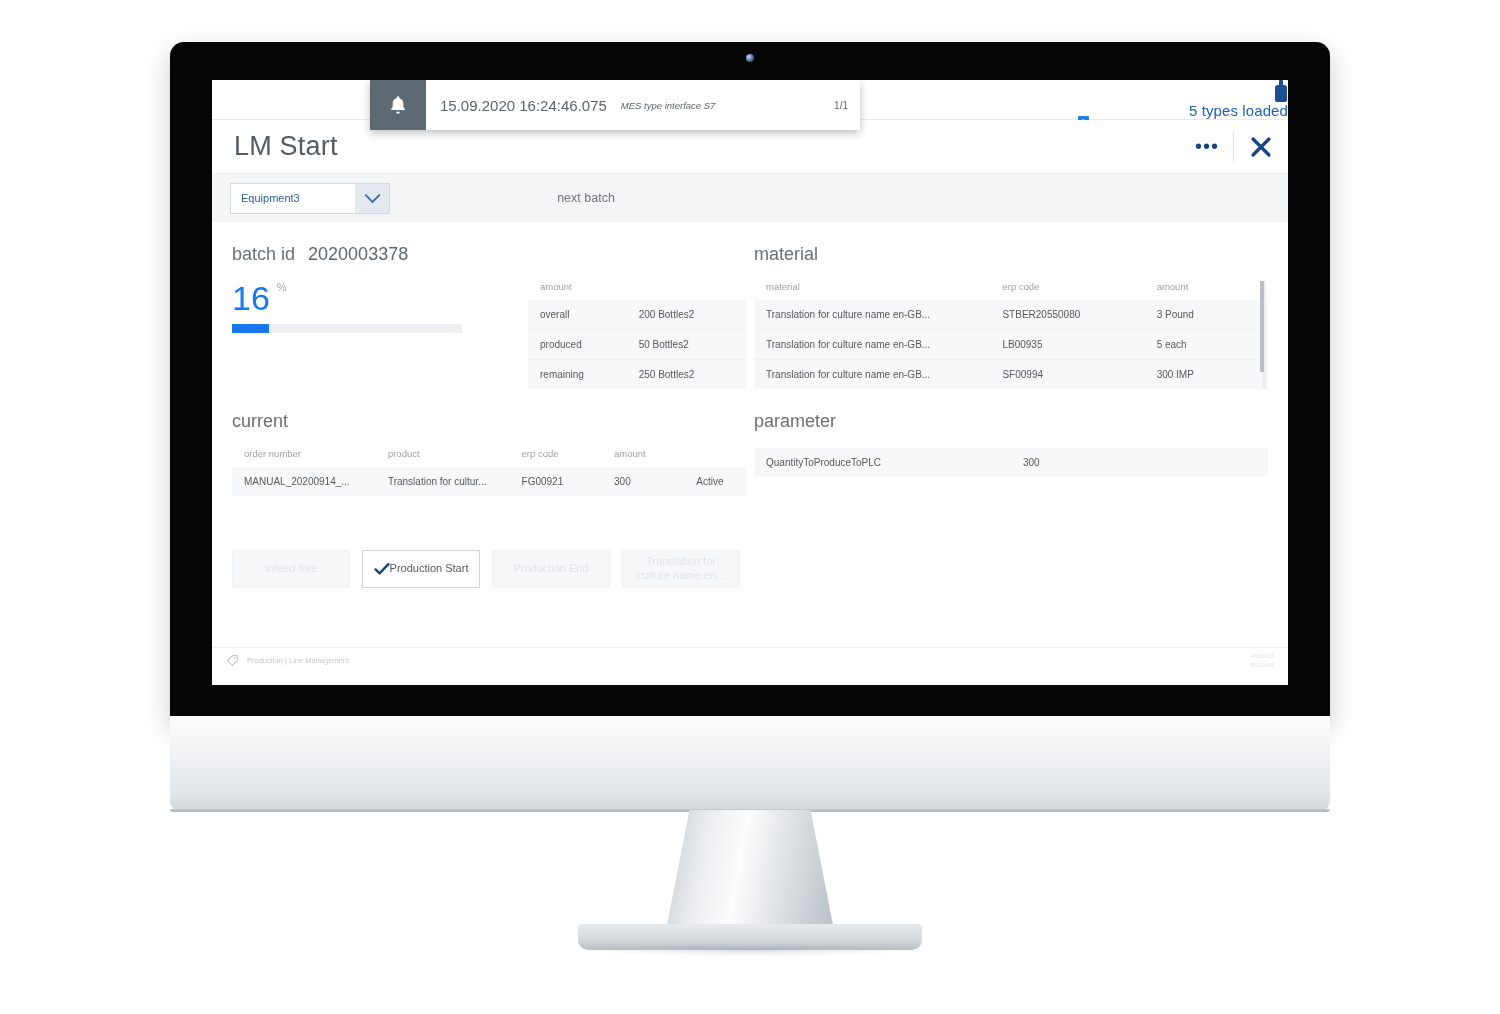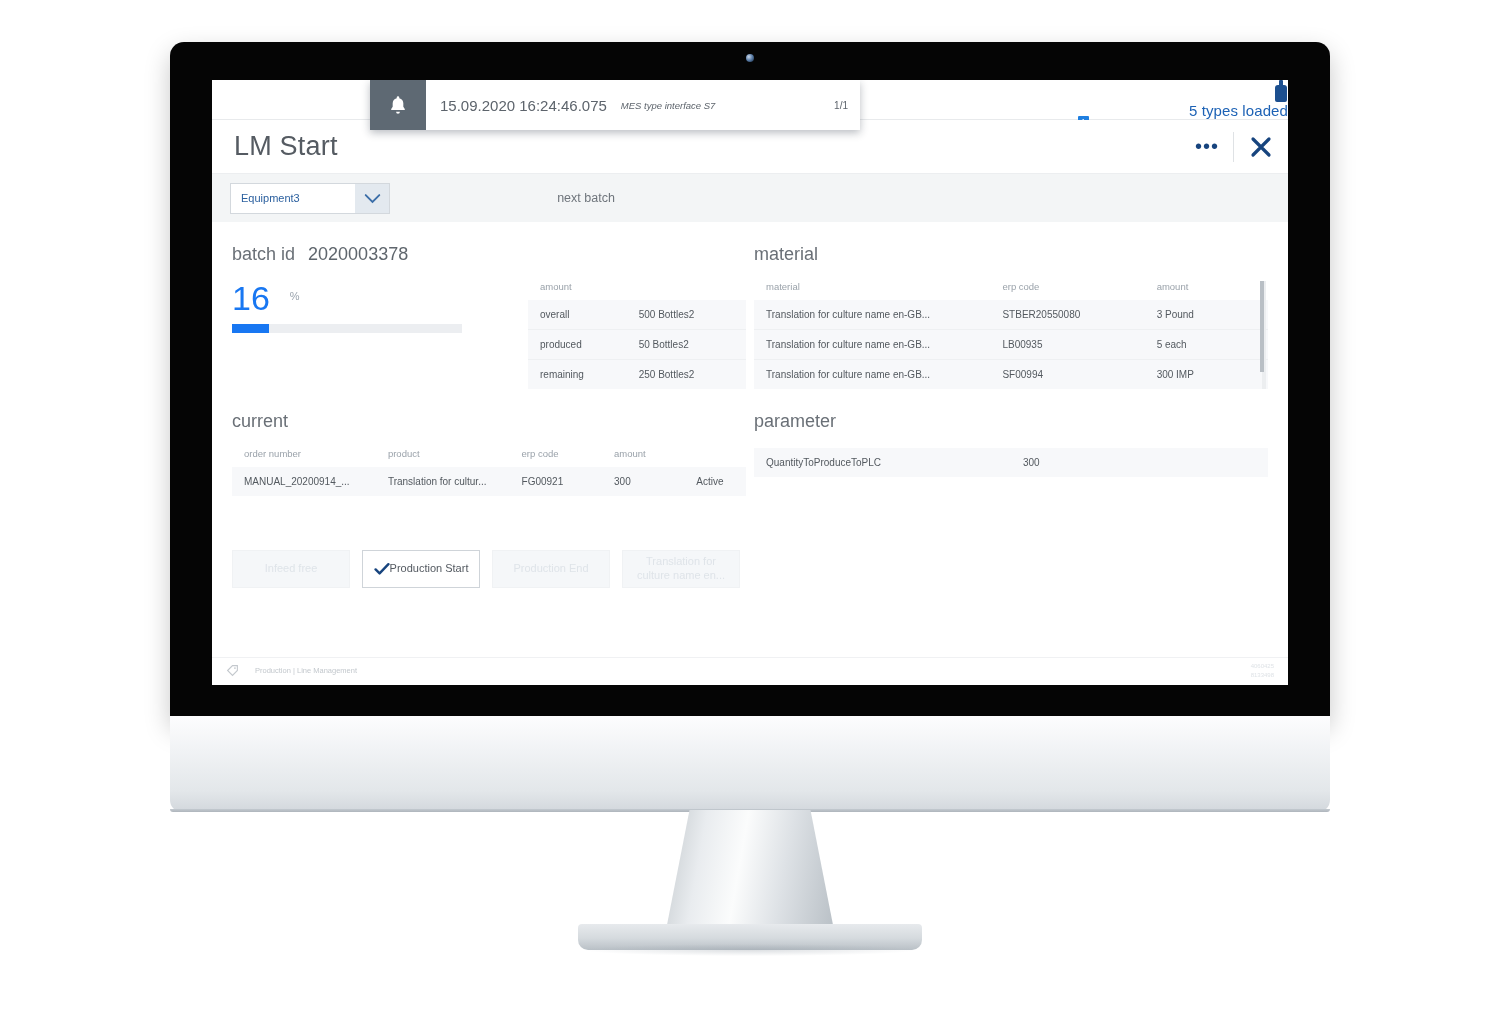--- a/index.html
+++ b/index.html
@@ -120,21 +120,21 @@
     font-size:12.5px; color:#6f757c;
   }
   .tab.active { background:#1877f2; color:#ffffff; }
 
   
   .content { display:flex; padding:22px 20px 0 20px; gap:8px; }
   .col { flex:1 1 0; min-width:0; }
   .section-title { font-size:18px; color:#6a7077; font-weight:400; margin-bottom:16px; }
   .section-title .bid { color:#5f666d; margin-left:8px; }
 
-  .pct-row { display:flex; align-items:center; gap:20px; }
+  .pct-row { display:flex; align-items:flex-start; gap:7px; }
   .pct-num { font-size:34px; color:#1877f2; line-height:1; font-weight:400; }
   .pct-sign { font-size:11px; color:#9aa3ad; margin-bottom:4px; }
   .bar { width:230px; height:9px; background:#eceef1; margin-top:9px; }
   .bar-fill { height:100%; background:#1877f2; }
 
   .stat-block { display:flex; gap:30px; }
 
   
   .tbl { width:100%; border-collapse:collapse; }
   .tbl th {
@@ -164,24 +164,23 @@
   .btnbar { display:flex; gap:12px; padding:0 20px; margin-top:54px; }
   .btn {
     width:118px; height:38px; display:flex; align-items:center; justify-content:center;
     font-size:11px; text-align:center; line-height:1.25; padding:0 6px;
   }
   .btn.disabled { background:#f5f7f9; color:#dfe4e9; border:1px solid #f0f2f4; }
   .btn.enabled  { background:#ffffff; color:#545a61; border:1px solid #cfd4d9; }
 
   
   .footer {
-    position:absolute; left:0; bottom:2px; width:100%; height:26px;
+    position:absolute; left:0; bottom:12px; width:100%; height:26px;
     display:flex; align-items:center; padding:0 14px; background:#fff;
     border-top:1px solid #f0f1f3;
-    gap:8px;
   }
   .footer-text { font-size:7.5px; color:#c3c8cd; margin-left:8px; }
   .footer-ver { margin-left:auto; font-size:6px; color:#dfe3e7; text-align:right; line-height:1.35; }
 </style>
 </head>
 <body>
 
 <div id="monitor">
 
   <div class="bezel">
@@ -280,21 +279,21 @@
               <table class="tbl amount-tbl">
                 <thead>
                     <tr>
                   <th>amount</th>
                   <th></th>
                 </tr>
                   </thead>
                 <tbody>
                   <tr>
                     <td>overall</td>
-                    <td>500 Bottles2</td>
+                    <td>200 Bottles2</td>
                   </tr>
                   <tr>
                     <td>produced</td>
                     <td>50 Bottles2</td>
                   </tr>
                   <tr>
                     <td>remaining</td>
                     <td>250 Bottles2</td>
                   </tr>
                 </tbody>

